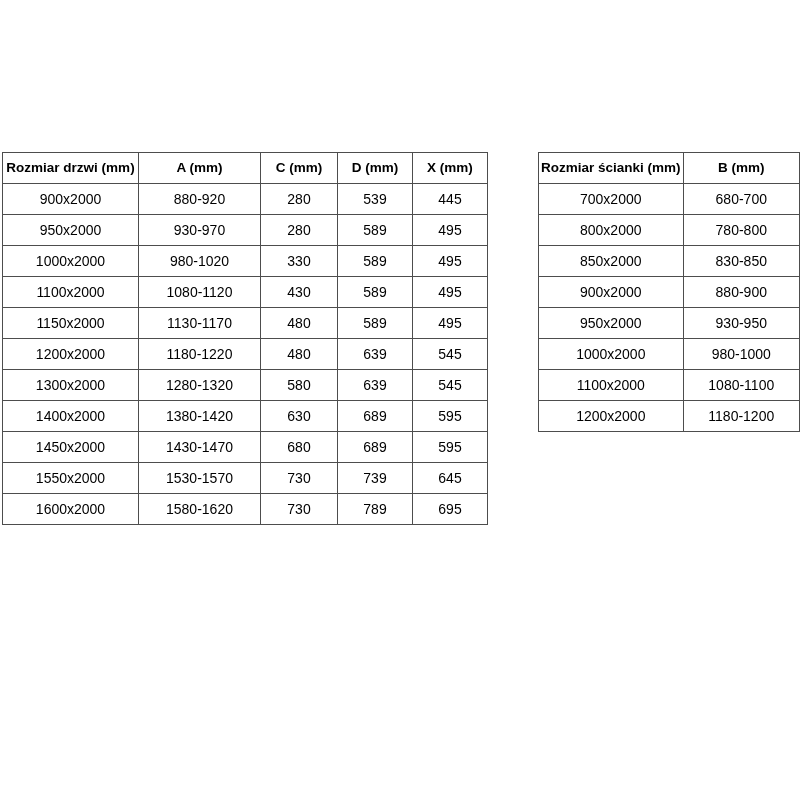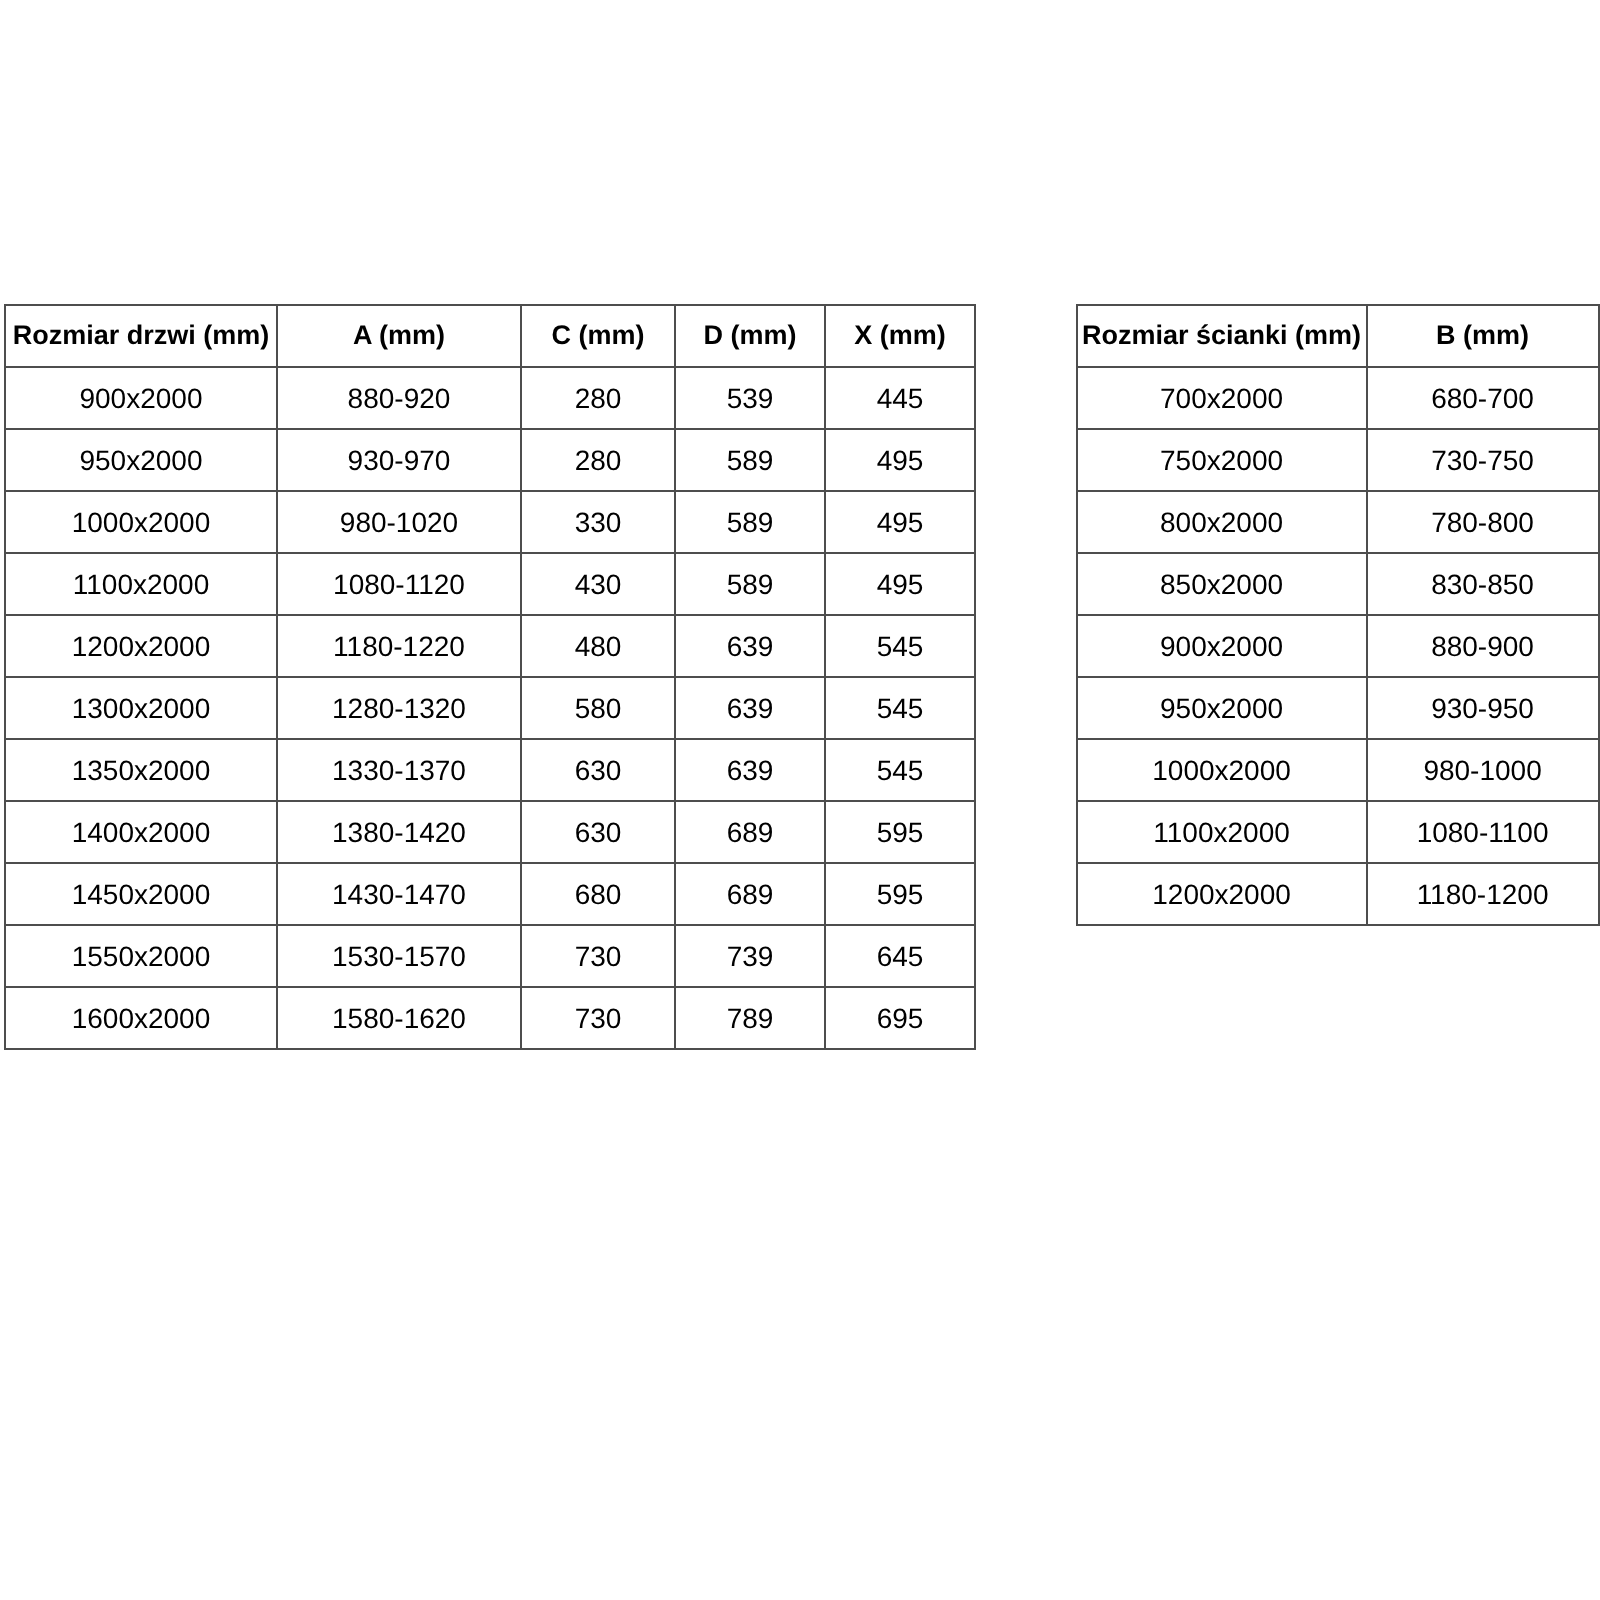--- a/index.html
+++ b/index.html
@@ -83,37 +83,37 @@
         <td>495</td>
       </tr>
       <tr>
         <td>1100x2000</td>
         <td>1080-1120</td>
         <td>430</td>
         <td>589</td>
         <td>495</td>
       </tr>
       <tr>
+        <td>1150x2000</td>
+        <td>1130-1170</td>
+        <td>480</td>
+        <td>589</td>
+        <td>495</td>
+      </tr>
+      <tr>
         <td>1200x2000</td>
         <td>1180-1220</td>
         <td>480</td>
         <td>639</td>
         <td>545</td>
       </tr>
       <tr>
         <td>1300x2000</td>
         <td>1280-1320</td>
         <td>580</td>
-        <td>639</td>
-        <td>545</td>
-      </tr>
-      <tr>
-        <td>1350x2000</td>
-        <td>1330-1370</td>
-        <td>630</td>
         <td>639</td>
         <td>545</td>
       </tr>
       <tr>
         <td>1400x2000</td>
         <td>1380-1420</td>
         <td>630</td>
         <td>689</td>
         <td>595</td>
       </tr>
@@ -151,24 +151,20 @@
         <th>Rozmiar ścianki (mm)</th>
         <th>B (mm)</th>
       </tr>
   </thead>
   <tbody>
       <tr>
         <td>700x2000</td>
         <td>680-700</td>
       </tr>
       <tr>
-        <td>750x2000</td>
-        <td>730-750</td>
-      </tr>
-      <tr>
         <td>800x2000</td>
         <td>780-800</td>
       </tr>
       <tr>
         <td>850x2000</td>
         <td>830-850</td>
       </tr>
       <tr>
         <td>900x2000</td>
         <td>880-900</td>

